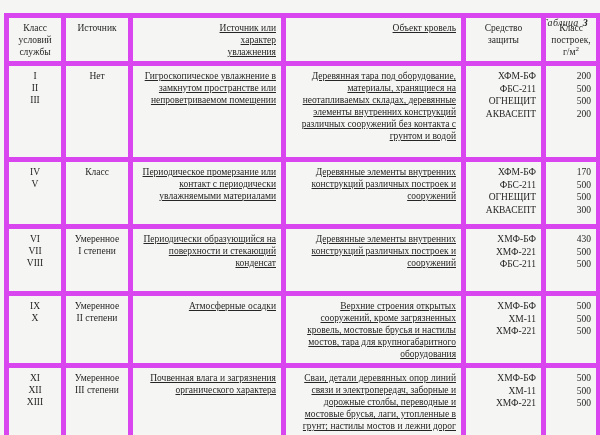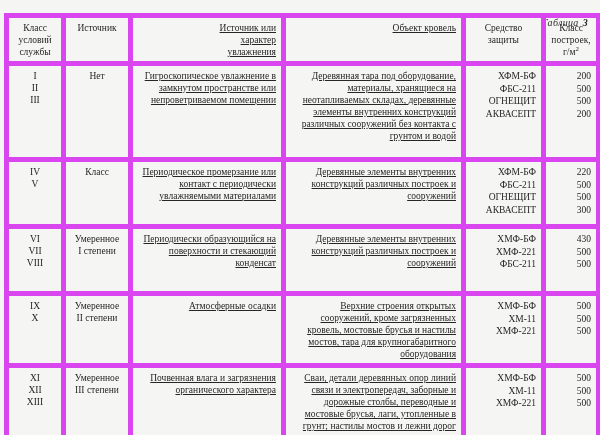--- a/index.html
+++ b/index.html
@@ -114,21 +114,21 @@
     <td class="c-center pre" data-field="washout">Класс</td>
     <td class="c-left" data-field="source">Периодическое промерзание или контакт с периодически увлажняемыми материалами</td>
     <td class="c-left" data-field="object">Деревянные элементы внутренних конструкций различных построек и сооружений</td>
     <td class="c-center" data-field="agents">
           <div>ХФМ-БФ</div>
           <div>ФБС-211</div>
           <div>ОГНЕЩИТ</div>
           <div>АКВАСЕПТ</div>
         </td>
     <td class="c-center" data-field="rates">
-          <div>220</div>
+          <div>170</div>
           <div>500</div>
           <div>500</div>
           <div>300</div>
         </td>
   </tr>
 
   <tr>
     <td class="c-center pre" data-field="class">VI
 VII
 VIII</td>

